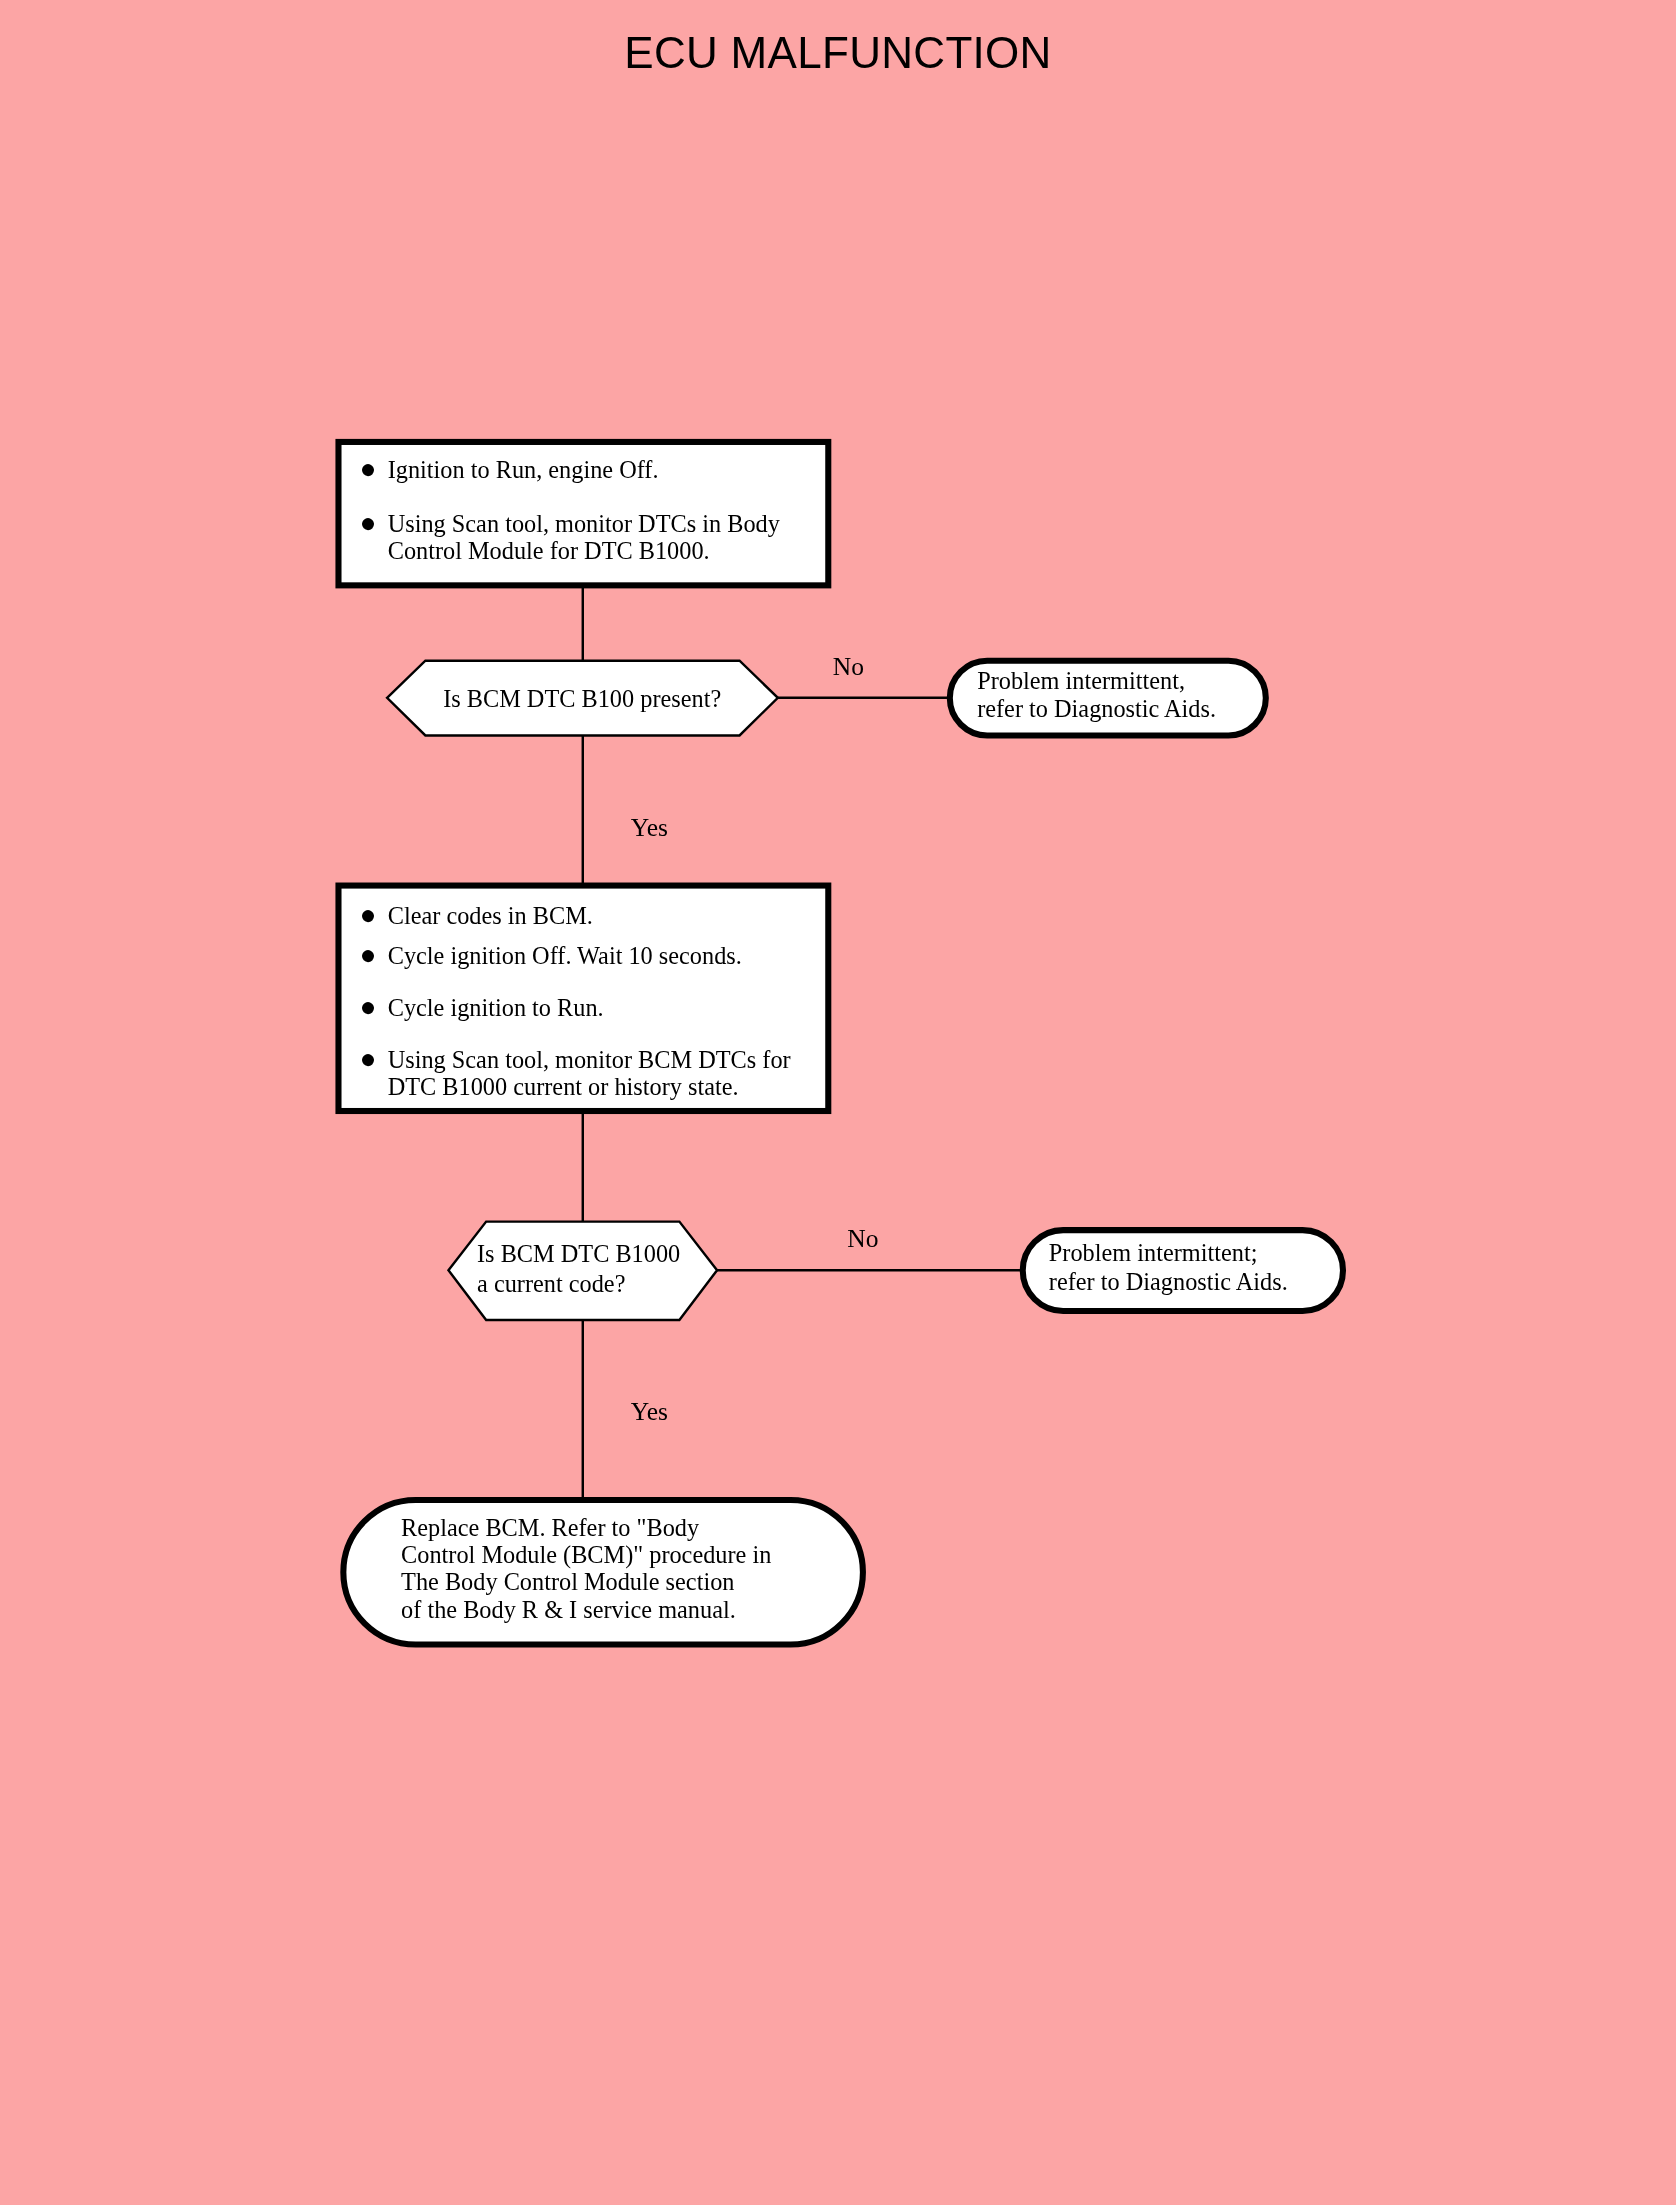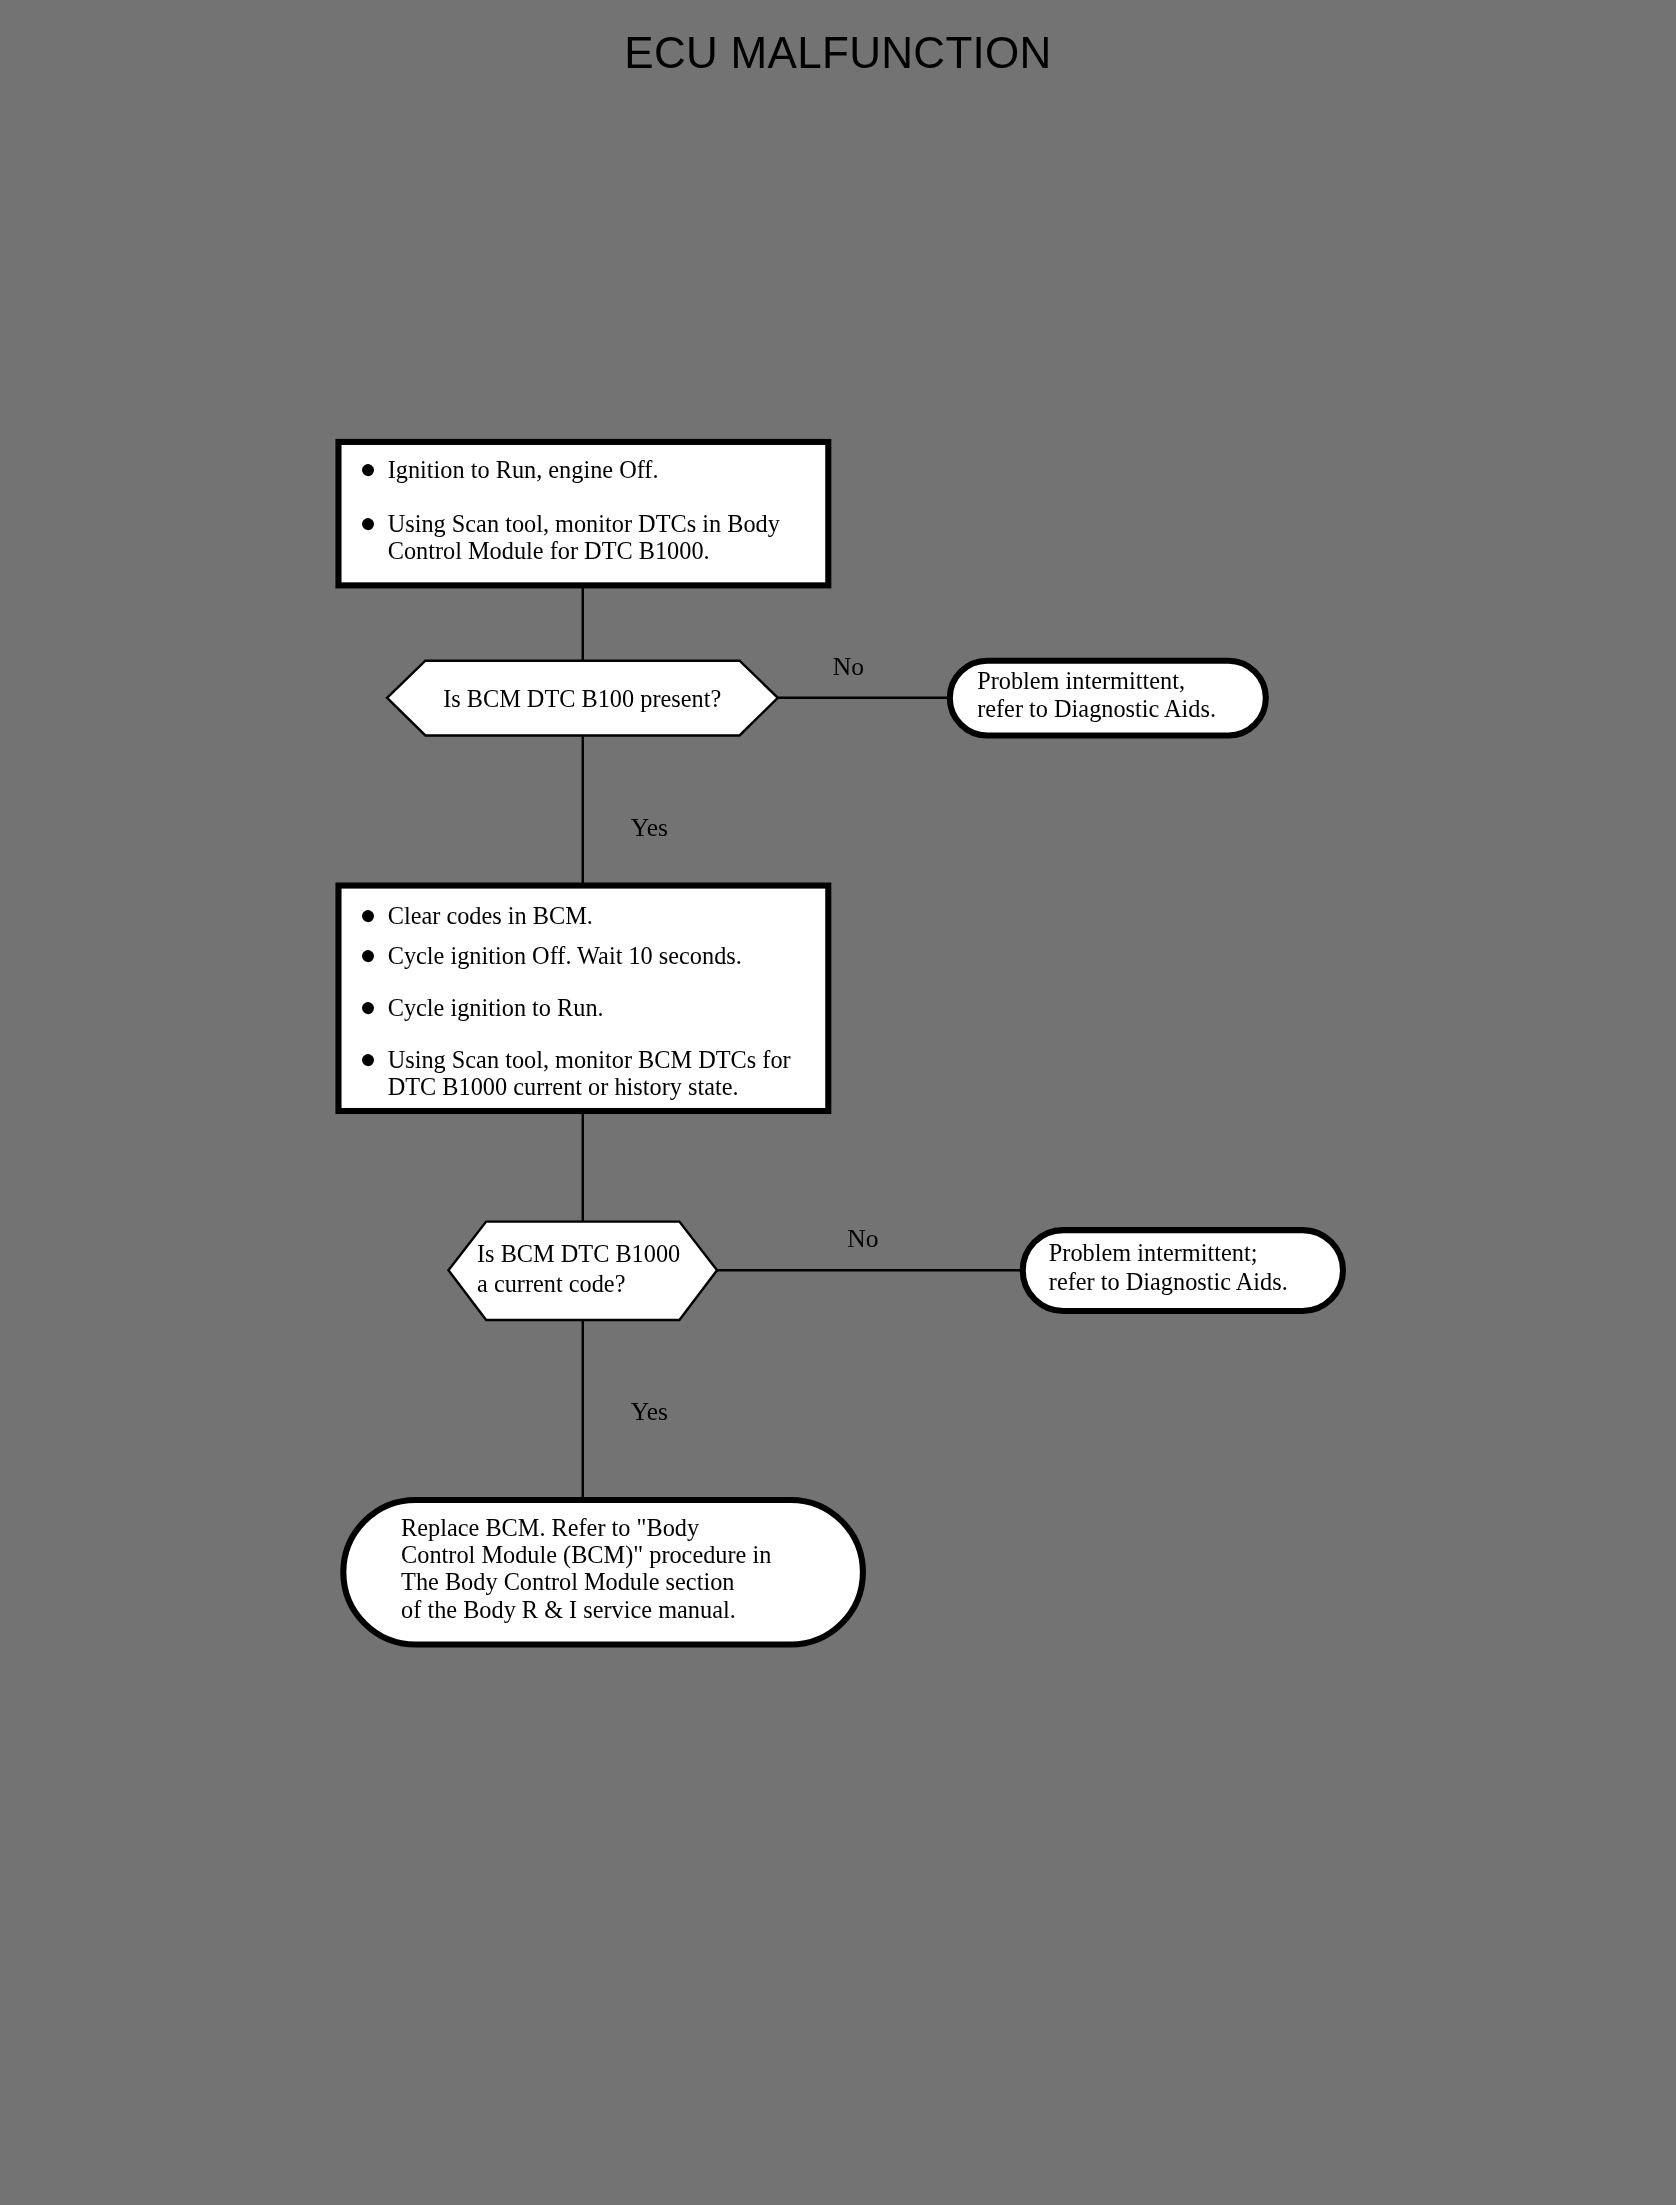--- a/index.html
+++ b/index.html
@@ -4,21 +4,21 @@
 <style>
   html, body {
     margin: 0;
     padding: 0;
     background: #ffffff;
   }
   #page {
     position: relative;
     width: 1676px;
     height: 2205px;
-    background: #737373;
+    background: #fca5a5;
     overflow: hidden;
     font-family: "Liberation Serif", "DejaVu Serif", serif;
   }
   #page-title {
     position: absolute;
     left: 0;
     top: 28px;
     width: 1676px;
     text-align: center;
     font-family: "Liberation Sans", "DejaVu Sans", sans-serif;

